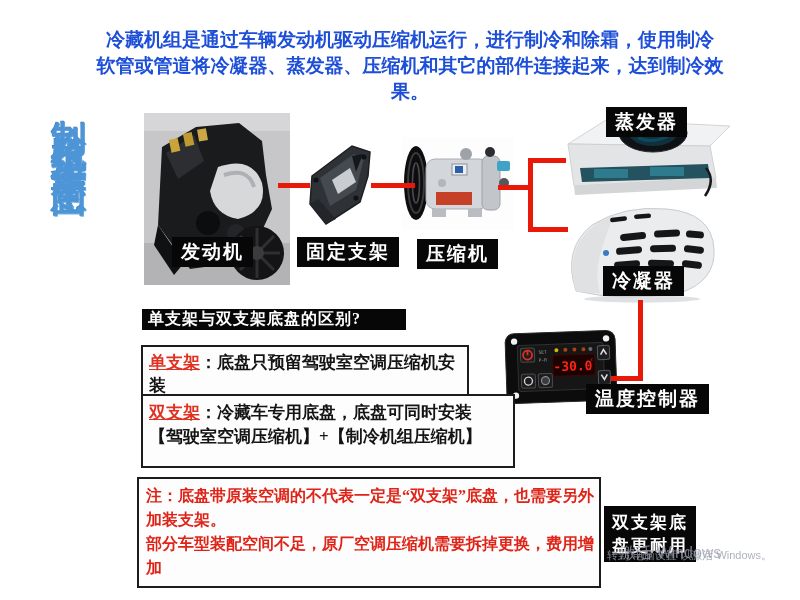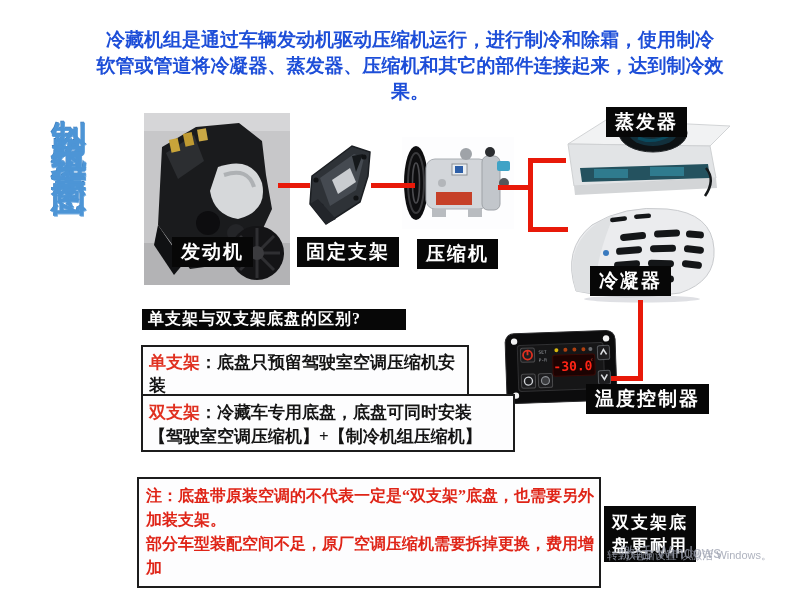--- a/index.html
+++ b/index.html
@@ -19,21 +19,21 @@
     padding:3px 9px;letter-spacing:2px;z-index:6;line-height:24px;}
   
   .rline{position:absolute;background:#e81909;z-index:4;}
   
   .photo{position:absolute;z-index:3;}
   
   .qheader{left:142px;top:309px;width:252px;background:#070707;color:#fff;font-size:16px;
     font-weight:bold;padding:0 6px;letter-spacing:1px;z-index:5;}
   .wbox{position:absolute;background:#fdfdfe;border:2px solid #1c1c1c;font-weight:bold;
     font-size:17px;color:#141414;z-index:5;}
-  .term{color:#e03020;}
+  .term{color:#e03020;text-decoration:underline;}
   #notebox{left:137px;top:477px;width:450px;padding:5px 3px 6px 7px;font-size:16px;
     line-height:24px;color:#df2417;}
   #durable{left:604px;top:506px;width:76px;background:#070707;color:#fff;font-size:17px;
     font-weight:bold;padding:5px 8px;line-height:23px;letter-spacing:2px;z-index:6;}
   
   .wm{position:absolute;color:#9ba0af;z-index:9;font-family:"Liberation Sans","DejaVu Sans",sans-serif;margin-top:20px;}
   #wm1{left:620px;top:523px;font-size:16px;opacity:0.75;}
   #wm2{left:607px;top:528px;font-size:11px;opacity:0.8;}
   #controller-photo{transform:rotate(-2deg);}
 </style>
@@ -191,30 +191,30 @@
       <path d="M96,25 L99,20 L102,25" stroke="#d8dbde" stroke-width="1.6" fill="none"></path>
       <rect x="93" y="41" width="12" height="14" rx="2" fill="#1d1d1f" stroke="#55585c"></rect>
       <path d="M96,45 L99,50 L102,45" stroke="#d8dbde" stroke-width="1.6" fill="none"></path>
     </svg>
   </div>
 
   <div class="plabel" style="left:172px;top:237px;">发动机</div>
   <div class="plabel" style="left:297px;top:237px;">固定支架</div>
   <div class="plabel" style="left:606px;top:107px;">蒸发器</div>
   <div class="plabel" style="left:417px;top:239px;">压缩机</div>
-  <div class="plabel" style="left:590px;top:266px;text-align:center;">冷凝器</div>
+  <div class="plabel" style="left:603px;top:266px;text-align:center;">冷凝器</div>
   <div class="plabel" style="left:586px;top:384px;">温度控制器</div>
 
   <div class="qheader abs">单支架与双支架底盘的区别?</div>
 
   <div class="wbox" style="left:141px;top:345px;width:316px;padding:4px 2px 5px 6px;">
     <span class="term">单支架</span><span>：底盘只预留驾驶室空调压缩机安装</span>
   </div>
 
-  <div class="wbox" style="left:141px;top:394px;width:360px;padding:5px 4px 1px 6px;line-height:24px;">
+  <div class="wbox" style="left:141px;top:394px;width:360px;padding:5px 4px 17px 6px;line-height:24px;">
     <div><span class="term">双支架</span><span>：冷藏车专用底盘，底盘可同时安装</span></div>
     <div>【驾驶室空调压缩机】+【制冷机组压缩机】</div>
   </div>
 
   <div id="notebox" class="wbox">
     <div>注：底盘带原装空调的不代表一定是“双支架”底盘，也需要另外</div>
     <div>加装支架。</div>
     <div>部分车型装配空间不足，原厂空调压缩机需要拆掉更换，费用增加</div>
   </div>
 

